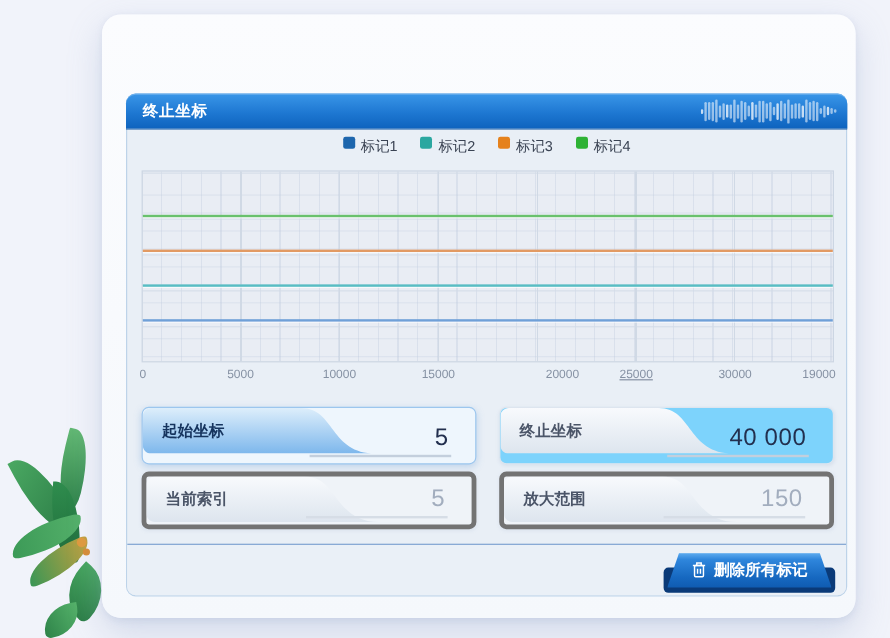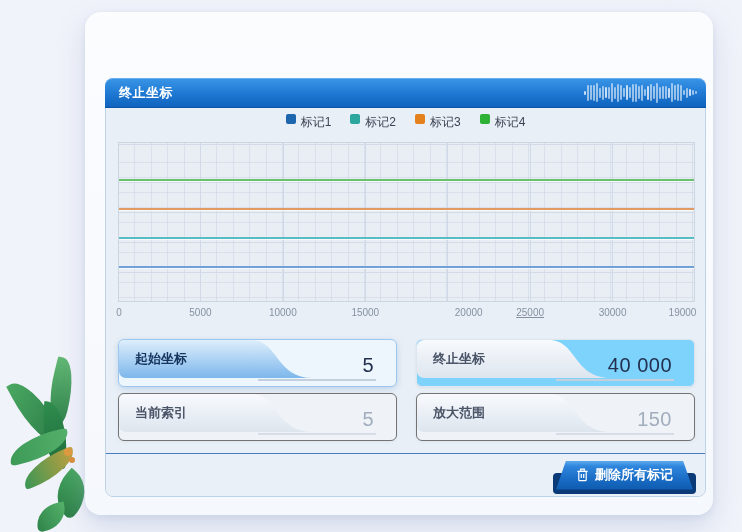--- a/index.html
+++ b/index.html
@@ -54,21 +54,21 @@
                  box-shadow:0 1px 0 rgba(255,255,255,.65); }
   .axis { position:absolute; left:12px; top:228px; width:577px; height:14px; }
   .axis span { position:absolute; top:0; font-size:10px; color:#8591a3; white-space:nowrap; }
 
   
   .field { position:absolute; width:279px; height:48px; border-radius:6px; overflow:hidden; }
   .f-r1c1 { left:12px;  top:260px; } .f-r1c2 { left:310px; top:260px; }
   .f-r2c1 { left:12px;  top:314px; } .f-r2c2 { left:310px; top:314px; }
   .field.active   { background:#eef6fd; border:1px solid #9cc6ee; box-shadow:0 2px 6px rgba(110,160,215,.35); }
   .field.normal   { background:#7dd3fc; border:1px solid #dde5ef; box-shadow:0 1px 3px rgba(150,170,200,.20); }
-  .field.disabled { background:#eff3f8; border:1px solid #737373; box-shadow:0 1px 3px rgba(150,170,200,.15);text-decoration:underline; }
+  .field.disabled { background:#eff3f8; border:4px solid #737373; box-shadow:0 1px 3px rgba(150,170,200,.15);text-decoration:underline; }
   .swoosh { position:absolute; left:0; top:0; height:38px; width:205px; }
   .field-label { position:absolute; left:16px; top:0; height:38px; line-height:38px;
                  font-size:13px; font-weight:bold; z-index:2; }
   .field.active .field-label { color:#16345e; }
   .field.normal .field-label, .field.disabled .field-label { color:#4b5568; }
   .field-value { position:absolute; right:20px; bottom:5px; z-index:2;
                  min-width:118px; text-align:right; padding:0 2px 2px 2px;
                  font-size:20px; letter-spacing:.5px; }
   .field.active .field-value, .field.normal .field-value { color:#222f4e; border-bottom:2px solid #c3cfdd; }
   .field.disabled .field-value { color:#a2adbe; border-bottom:2px solid #d6dde6; }

